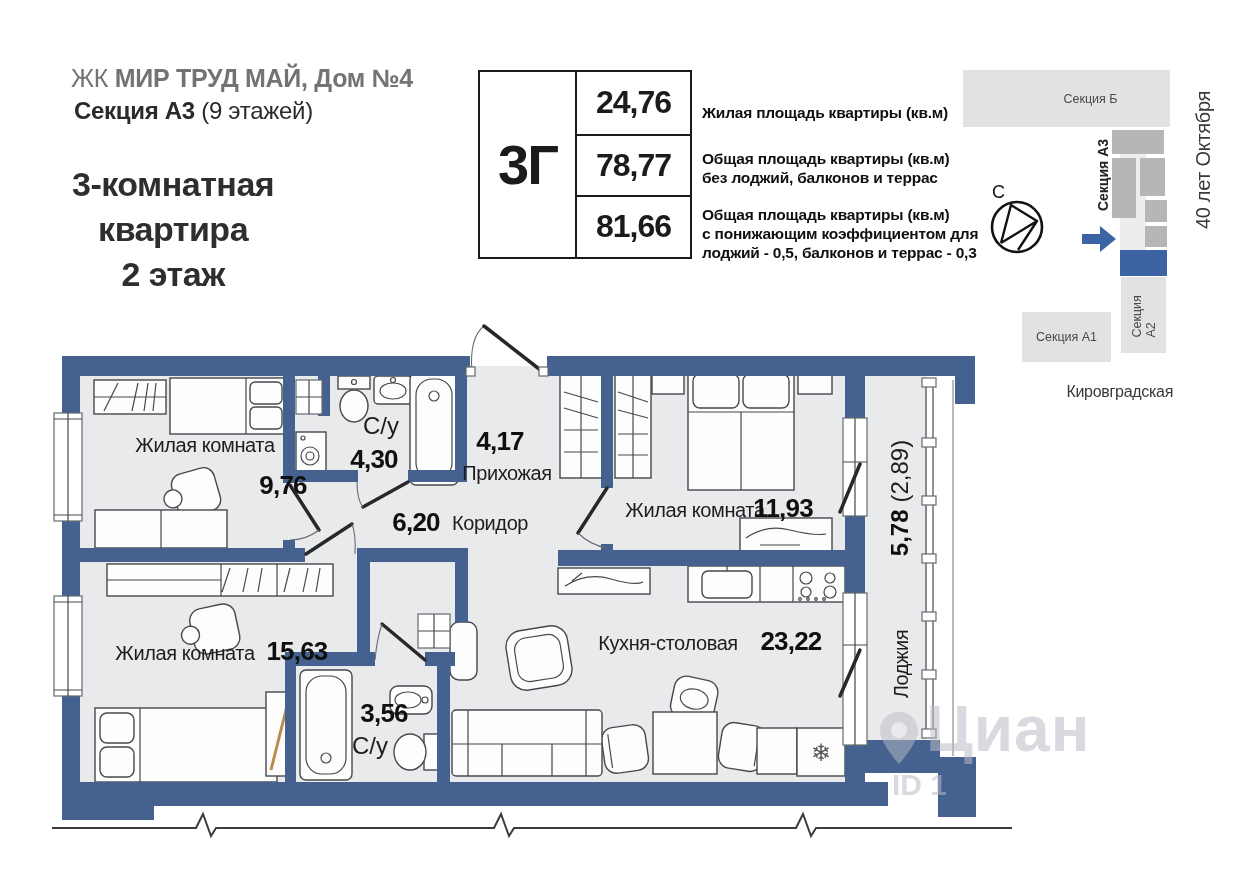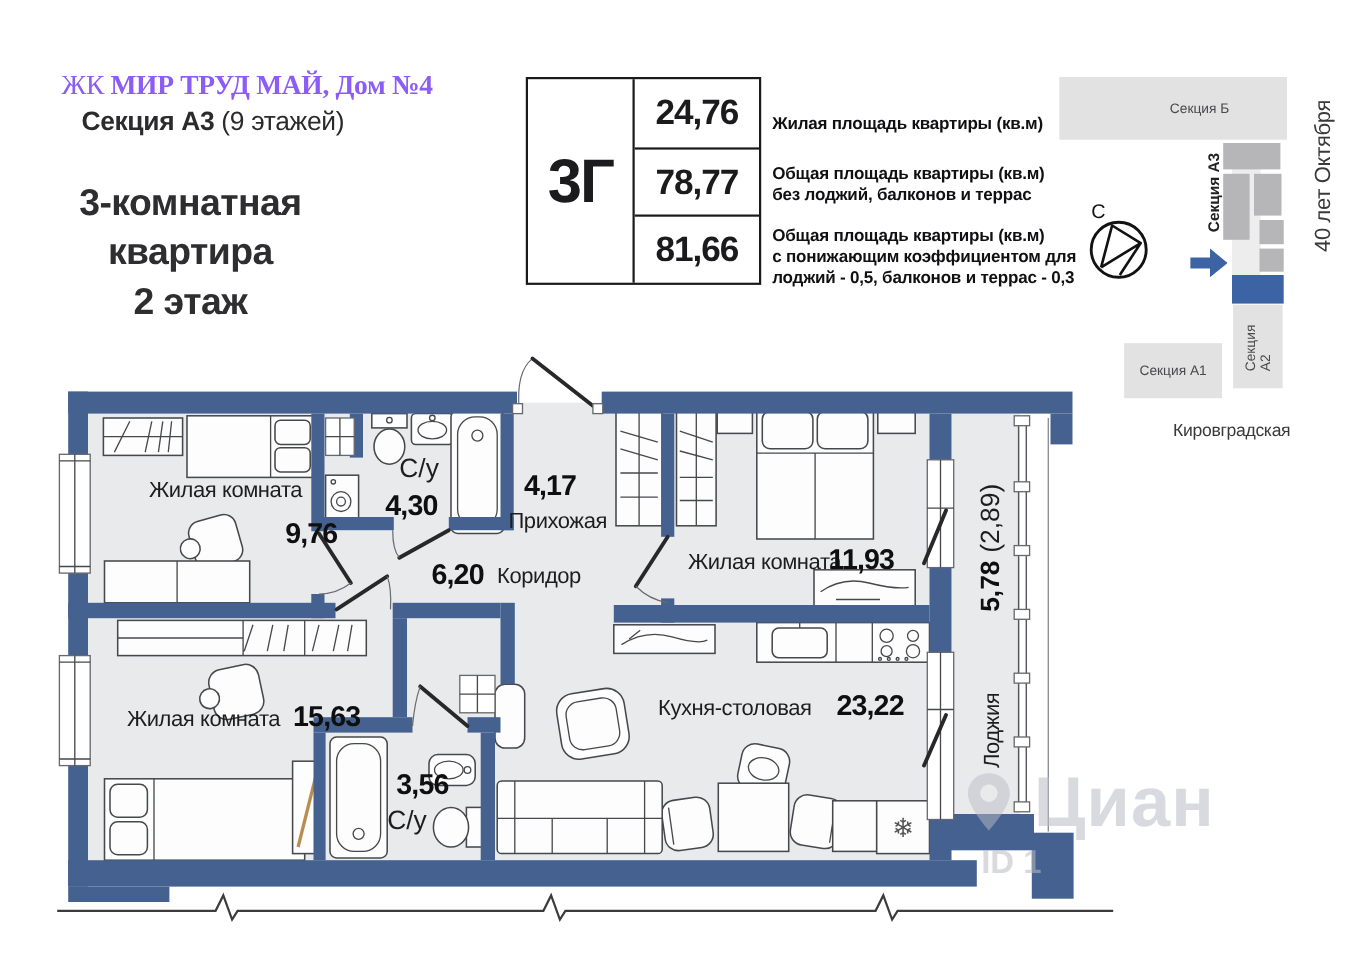--- a/index.html
+++ b/index.html
@@ -1,20 +1,20 @@
 <!DOCTYPE html>
 <html><head>
 <meta charset="utf-8">
 <style>
   html,body{margin:0;padding:0;background:#fff;}
   .canvas{position:relative;width:1241px;height:875px;background:#fff;overflow:hidden;
           font-family:"Liberation Sans",sans-serif;color:#1b1b1d;}
   .abs{position:absolute;}
   
-  .hdr-line1{left:56px;top:64px;font-size:25px;letter-spacing:-0.3px;color:#8b5cf6;font-family:Liberation Serif, serif;}
+  .hdr-line1{left:71px;top:64px;font-size:25px;letter-spacing:-0.3px;color:#737373;}
   .hdr-line1 b{font-weight:800;}
   .hdr-line2{left:74px;top:97px;font-size:24px;letter-spacing:-0.3px;color:#2b2b2d;}
   .hdr-line2 b{font-weight:800;}
   .hdr-title{left:72px;top:162px;font-size:34px;font-weight:800;line-height:1.32;
              letter-spacing:-0.5px;color:#2e2e30;text-align:center;}
   
   .spec{left:478px;top:70px;display:grid;grid-template-columns:97px 113px;
         grid-auto-rows:61.6px;border:2px solid #1a1a1c;background:#fff;}
   .spec .type{grid-column:1;grid-row:1/4;display:flex;align-items:center;justify-content:center;
               font-size:56px;font-weight:800;border-right:2px solid #1a1a1c;letter-spacing:-2px;}
@@ -407,21 +407,21 @@
 
       <text class="nm" x="668" y="650" text-anchor="middle">Кухня-столовая</text>
       <text class="ar" x="791" y="650" text-anchor="middle">23,22</text>
 
       <text transform="rotate(-90 908 498)" x="908" y="498" text-anchor="middle"><tspan class="ars">5,78</tspan><tspan class="nms" dx="7">(2,89)</tspan></text>
       <text transform="rotate(-90 908 664)" x="908" y="664" text-anchor="middle" class="nm">Лоджия</text>
     </g>
   </svg>
 
   <div class="abs wm">
-    <div style="display:flex;align-items:center;gap:20px;">
+    <div style="display:flex;align-items:flex-end;gap:6px;">
       <svg width="42" height="56" viewBox="0 0 42 56">
         <path d="M21,2 C10,2 2,10 2,21 C2,33 21,54 21,54 C21,54 40,33 40,21 C40,10 32,2 21,2 Z M21,28 a8,8 0 1,1 0,-16 a8,8 0 1,1 0,16 Z" fill="rgba(185,188,196,0.5)"></path>
       </svg>
       <span class="logo">Циан</span>
     </div>
     <div class="idl">ID 1</div>
   </div>
 
 </div>
 

